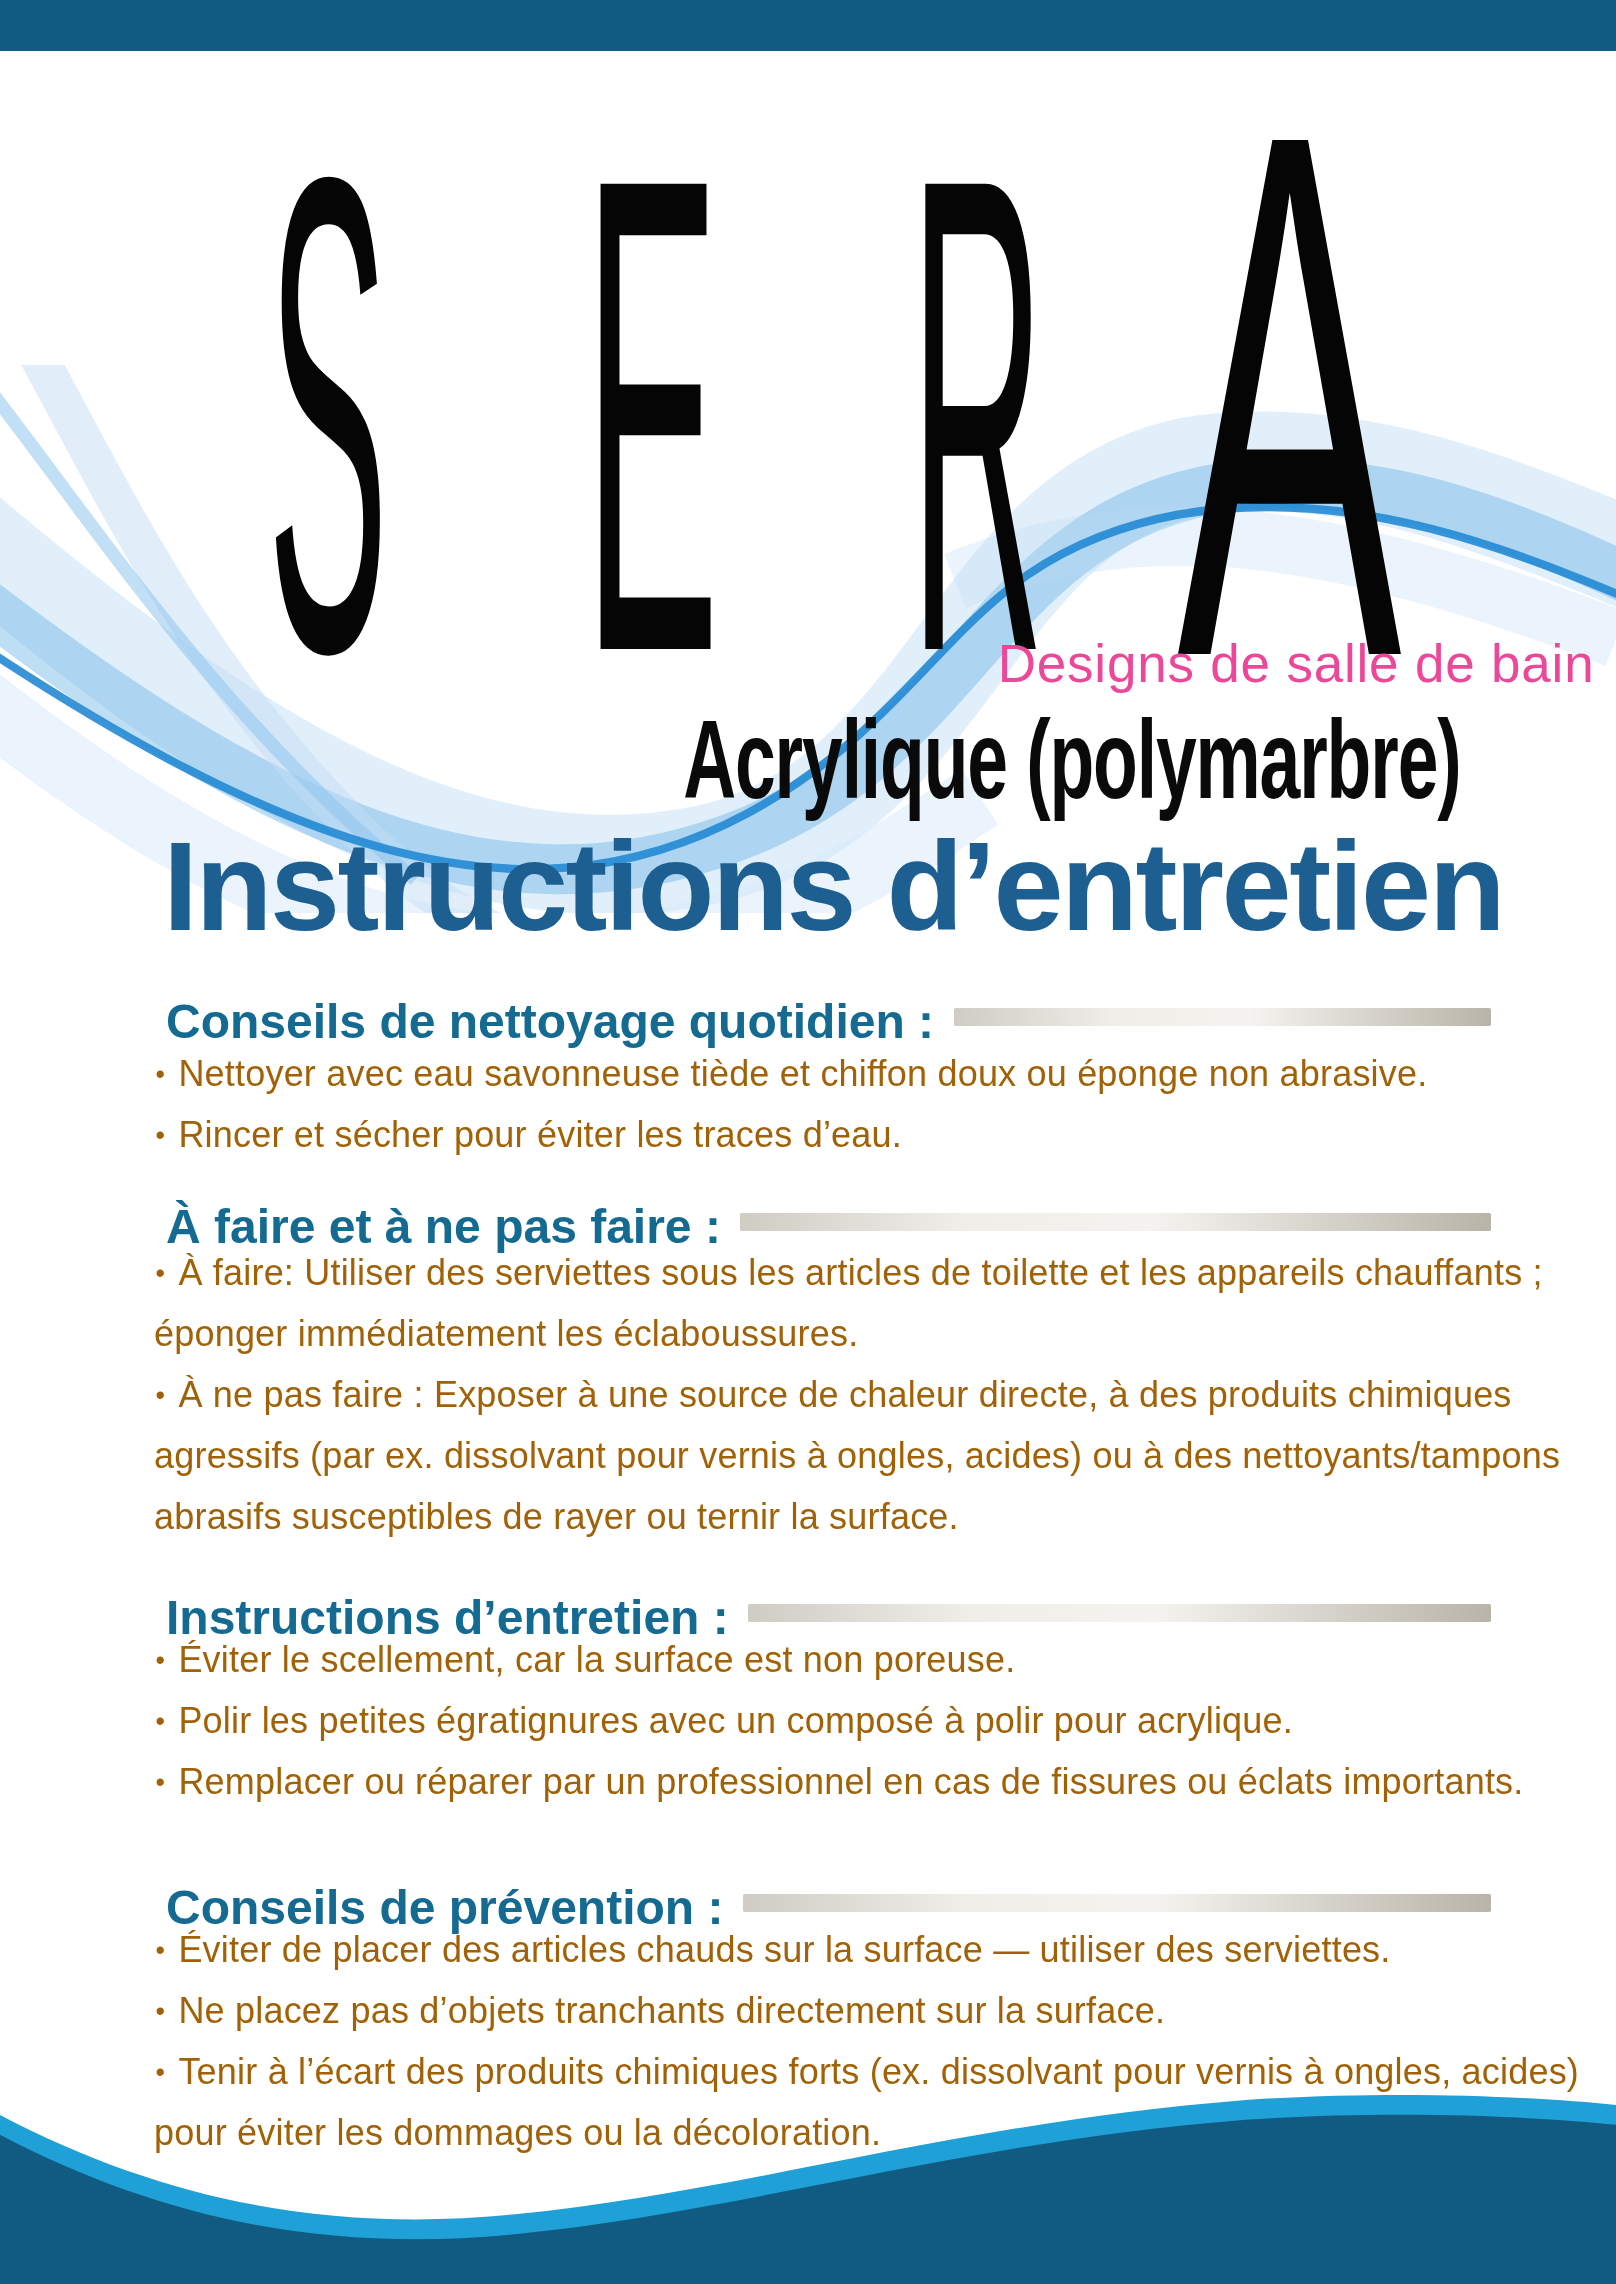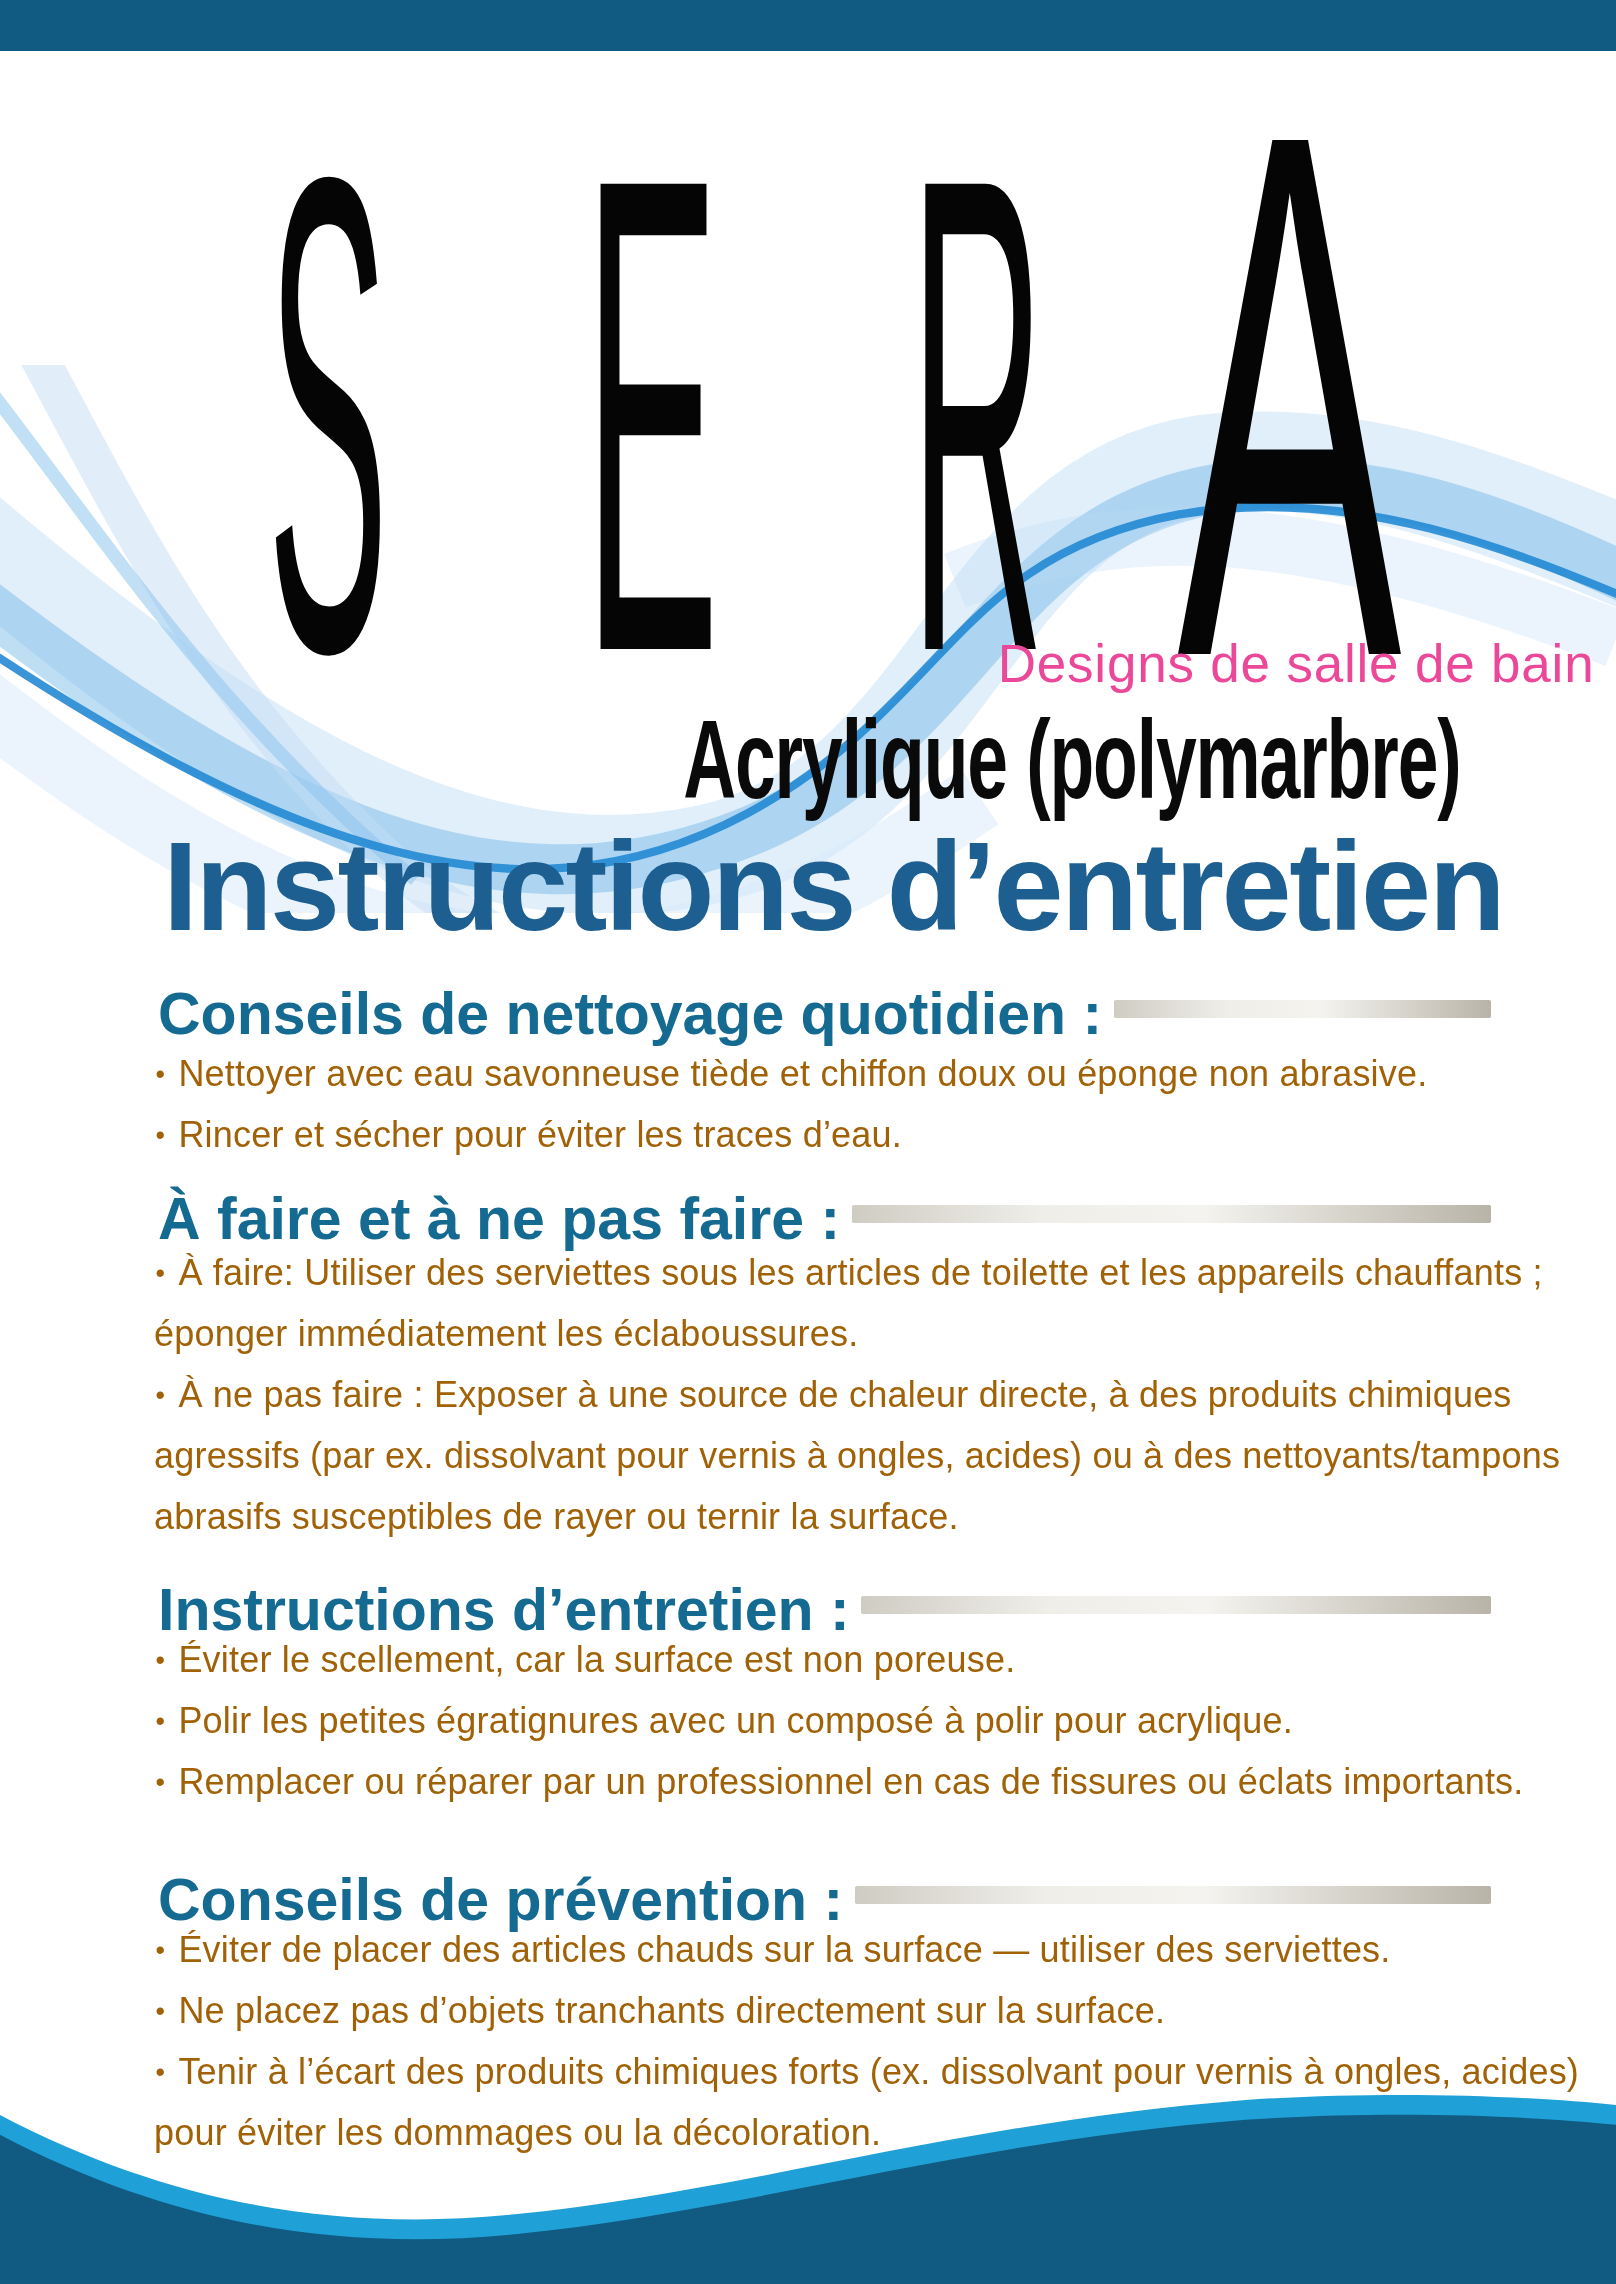--- a/index.html
+++ b/index.html
@@ -26,21 +26,21 @@
   .subtitle{display:inline-block;font-weight:bold;font-size:111px;color:#0a0a0a;
             letter-spacing:-1.7px;white-space:nowrap;
             transform:translateX(45px) scaleX(0.66);transform-origin:center;}
 
   
   .main-title{position:absolute;left:149px;top:810px;margin:14px;font-weight:bold;
               font-size:126px;line-height:125px;letter-spacing:-2.5px;color:#1e5f92;white-space:nowrap;}
 
   
   .sec-row{position:absolute;left:158px;right:125px;display:flex;align-items:center;}
-  .sec-heading{font-weight:bold;font-size:59px;line-height:58px;color:#156a92;white-space:nowrap;margin:0;}
+  .sec-heading{font-weight:bold;font-size:48px;line-height:58px;color:#156a92;white-space:nowrap;margin:8px;}
   .sec-bar{flex:1;height:18px;margin-left:11.6px;border-radius:1.7px;transform:translateY(-5px);
            background:linear-gradient(90deg,#cfccc3 0%,#efeee9 30%,#f4f3ef 55%,#b9b4a8 100%);}
   .row-1{top:985px;} .row-2{top:1190px;} .row-3{top:1581px;} .row-4{top:1871px;}
 
   
   .bullets{position:absolute;left:154px;width:1458px;color:#a16207;}
   .bullets p{margin:0;font-size:36px;line-height:61px;letter-spacing:0.2px;}
   .bm{display:inline-block;margin-right:11.6px;transform:scale(0.75);transform-origin:center;}
   .blk-1{top:1043px;} .blk-2{top:1242px;} .blk-3{top:1629px;} .blk-4{top:1919px;}
 

